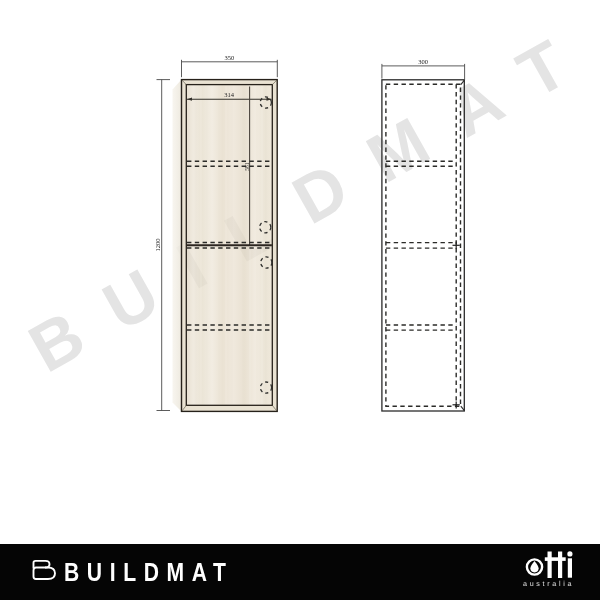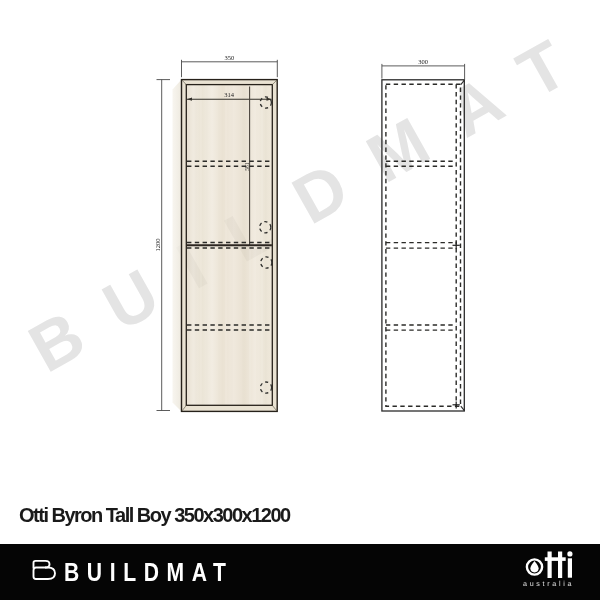--- a/index.html
+++ b/index.html
@@ -142,21 +142,20 @@
     </g>
 
     <g stroke="#4a4a4a" stroke-width="0.9" fill="none">
       <line x1="381.9" y1="65.9" x2="464.6" y2="65.9"></line>
       <line x1="381.9" y1="63.9" x2="381.9" y2="78.6"></line>
       <line x1="464.6" y1="63.9" x2="464.6" y2="79.9"></line>
     </g>
     <text x="423.2" y="64.2" font-family="Liberation Serif" font-size="6.5" fill="#222" text-anchor="middle">300</text>
   </svg>
 
-  <div class="abs" style="left:19px;top:504px;font-size:20px;font-weight:bold;color:#1a1a1a;letter-spacing:-1.5px;">Otti Byron Tall Boy 350x300x1200</div>
 
   <div class="abs" style="left:0;top:544px;width:600px;height:56px;background:#050505;">
 
     <svg class="abs" style="left:30px;top:13px" width="28" height="26" viewBox="0 0 28 26">
       <path d="M3.5 11.5 L3.5 5.8 Q3.5 3.9 5.5 3.9 L15.5 3.9 Q19.5 3.9 19.5 7.2 Q19.5 10.5 15.5 10.5 L6 10.5" fill="none" stroke="#fff" stroke-width="1.9"></path>
       <path d="M6 10.5 Q3.5 10.5 3.5 13.5 L3.5 19.5 Q3.5 22 6 22 L18 22 Q25 22 25 16.2 Q25 10.5 18 10.5 L15 10.5" fill="none" stroke="#fff" stroke-width="1.9"></path>
     </svg>
 
     <div class="abs" style="left:64px;top:14px;font-size:25px;font-weight:bold;color:#fff;letter-spacing:9px;transform:scaleX(0.845);transform-origin:0 0;">BUILDMAT</div>
 

